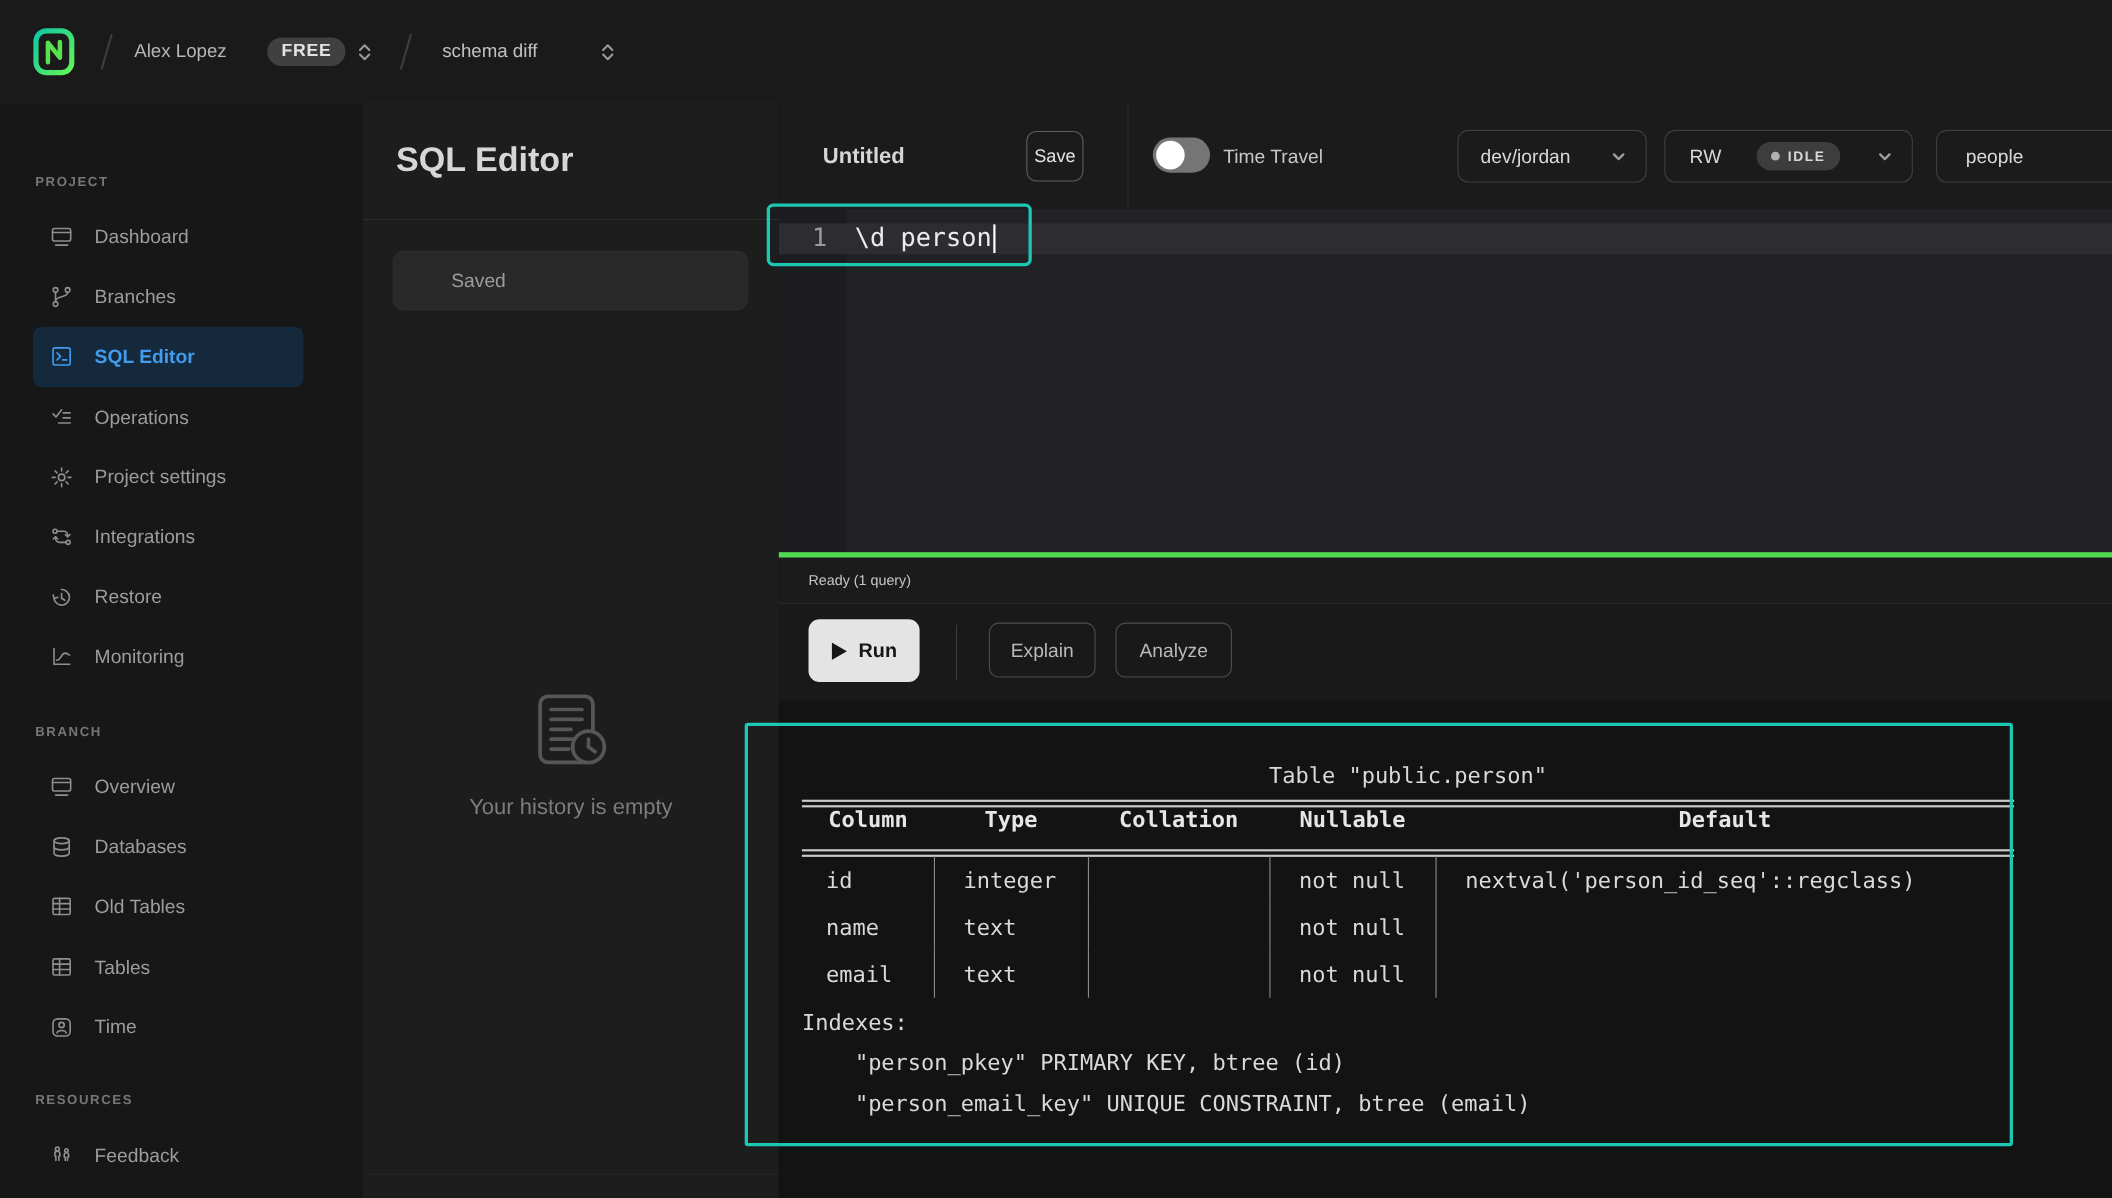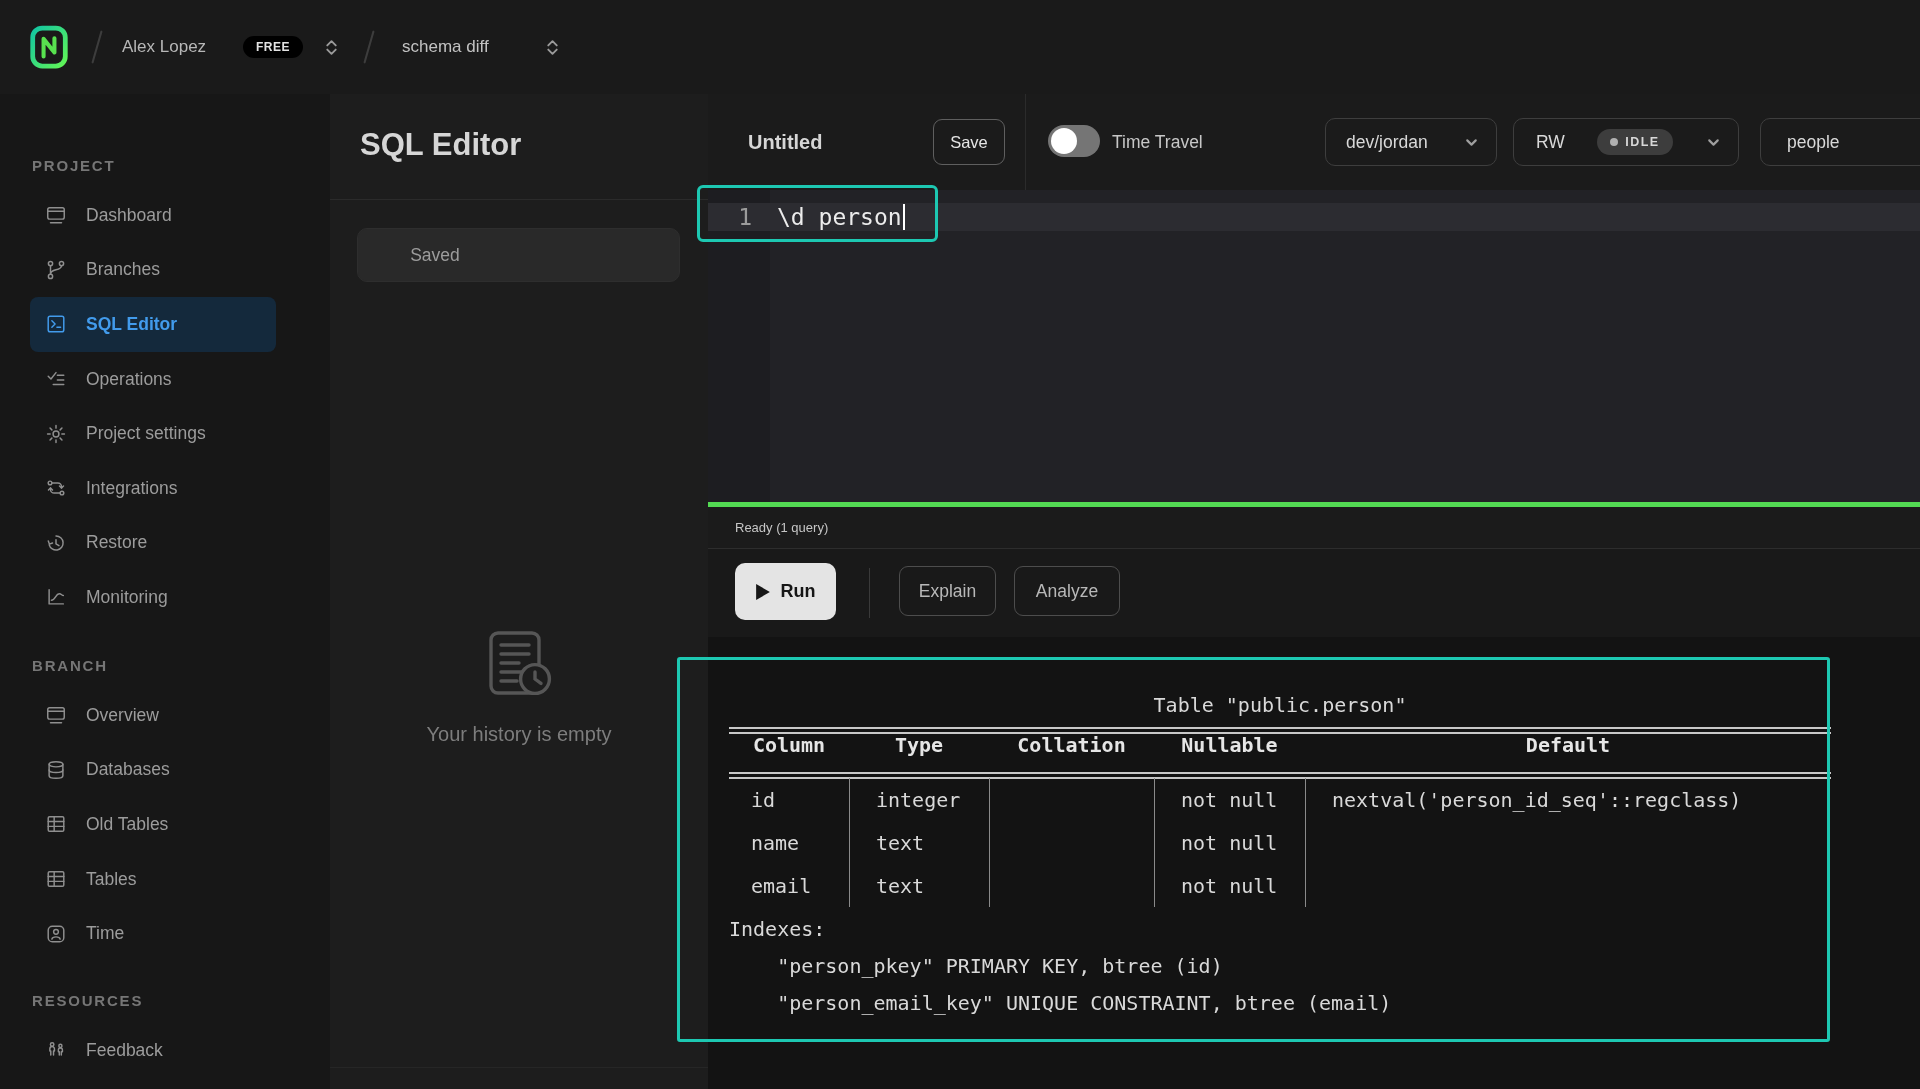--- a/index.html
+++ b/index.html
@@ -6,29 +6,29 @@
   #stage{position:relative;width:1920px;height:1089px;overflow:hidden;background:#141414;
          font-family:"Liberation Sans",sans-serif;color:#cfcfcf;}
   .mono{font-family:"DejaVu Sans Mono",monospace;}
 
   
   #topbar{position:absolute;left:0;top:0;width:1920px;height:94px;background:#1a1a1a;
           border-bottom:1px solid #262626;}
   .tb-item{position:absolute;top:0;height:94px;display:flex;align-items:center;}
   .slash{width:2px;height:34px;background:#3d3d3d;transform:rotate(16deg);border-radius:1px;}
   .tb-name{font-size:17px;color:#b7b7b7;}
-  .badge{background:#000000;color:#e3e3e3;font-size:12px;font-weight:bold;letter-spacing:.04em;
+  .badge{background:#404040;color:#e3e3e3;font-size:16px;font-weight:bold;letter-spacing:.04em;
          padding:4px 13px;border-radius:13px;}
   .updown{cursor:pointer;display:flex;align-items:center;}
 
   
   #sidebar{position:absolute;left:0;top:94px;width:330px;height:995px;background:#171717;}
   .sb-section{position:absolute;left:0;width:330px;}
   .sb-label{height:30px;display:flex;align-items:center;padding-left:32px;
-            font-size:15px;font-weight:bold;letter-spacing:.12em;color:#767676;}
+            font-size:12px;font-weight:bold;letter-spacing:.12em;color:#767676;}
   .sb-items{margin-top:8px;}
   .sb-item{position:relative;left:30px;width:246px;height:54.6px;display:flex;align-items:center;
            padding-left:15px;border-radius:8px;color:#9c9c9c;font-size:17.5px;cursor:pointer;box-sizing:border-box;}
   .sb-item svg{flex:none;margin-right:19px;}
   .sb-item.active{background:#14293c;color:#429bec;font-weight:bold;}
 
   
   #middle{position:absolute;left:330px;top:94px;width:378px;height:995px;background:#1d1d1d;}
   #middle-header{position:absolute;left:0;top:0;width:100%;height:106px;border-bottom:1px solid #2b2b2b;box-sizing:border-box;}
   #sql-editor-title{position:absolute;left:30px;top:33px;font-size:31px;font-weight:bold;color:#d6d6d6;}
@@ -39,21 +39,21 @@
   .tab.active{background:#122c40;color:#3f9bf0;flex:1;border-radius:10px 10px 10px 10px;}
   #empty-icon{position:absolute;top:533px;left:50%;transform:translateX(-50%);}
   #empty-text{position:absolute;top:629px;left:0;width:100%;text-align:center;font-size:20px;color:#7d7d7d;}
   #middle-bottom-divider{position:absolute;top:973px;left:0;width:100%;height:1px;background:#262626;}
 
   
   #main{position:absolute;left:708px;top:94px;width:1212px;height:995px;background:#1c1c1c;}
   #main-header{position:absolute;left:0;top:0;width:100%;height:96px;background:#1b1b1b;}
   .mh-abs{position:absolute;top:0;height:96px;display:flex;align-items:center;}
   #query-name{font-size:20px;font-weight:bold;color:#d6d6d6;}
-  #save-btn{position:absolute;left:225px;top:25px;width:72px;height:46px;border:1px solid #5f5f5f;border-radius:9px;
+  #save-btn{position:absolute;left:225px;top:25px;width:52px;height:46px;border:1px solid #5f5f5f;border-radius:9px;
             background:transparent;color:#e5e5e5;font-size:16.5px;display:flex;align-items:center;justify-content:center;cursor:pointer;}
   #mh-divider{position:absolute;left:317px;top:0;width:1px;height:96px;background:#2b2b2b;}
   #toggle{position:absolute;left:340px;top:31px;width:52px;height:32px;border-radius:16px;background:#757575;cursor:pointer;}
   #toggle .knob{position:absolute;left:3px;top:3px;width:26px;height:26px;border-radius:50%;background:#fff;}
   #time-travel-label{left:404px;font-size:17.5px;color:#c7c7c7;}
   .select-box{position:absolute;top:24px;height:48px;border:1px solid #3e3e3e;border-radius:10px;box-sizing:border-box;
               display:flex;align-items:center;font-size:17.5px;color:#d9d9d9;cursor:pointer;background:#1b1b1b;}
   #branch-select{left:617px;width:172px;padding:0 16px 0 20px;justify-content:space-between;}
   #compute-select{left:805px;width:226px;padding:0 16px 0 22px;justify-content:space-between;}
   #db-select{left:1052px;width:220px;padding:0 20px 0 26px;}

